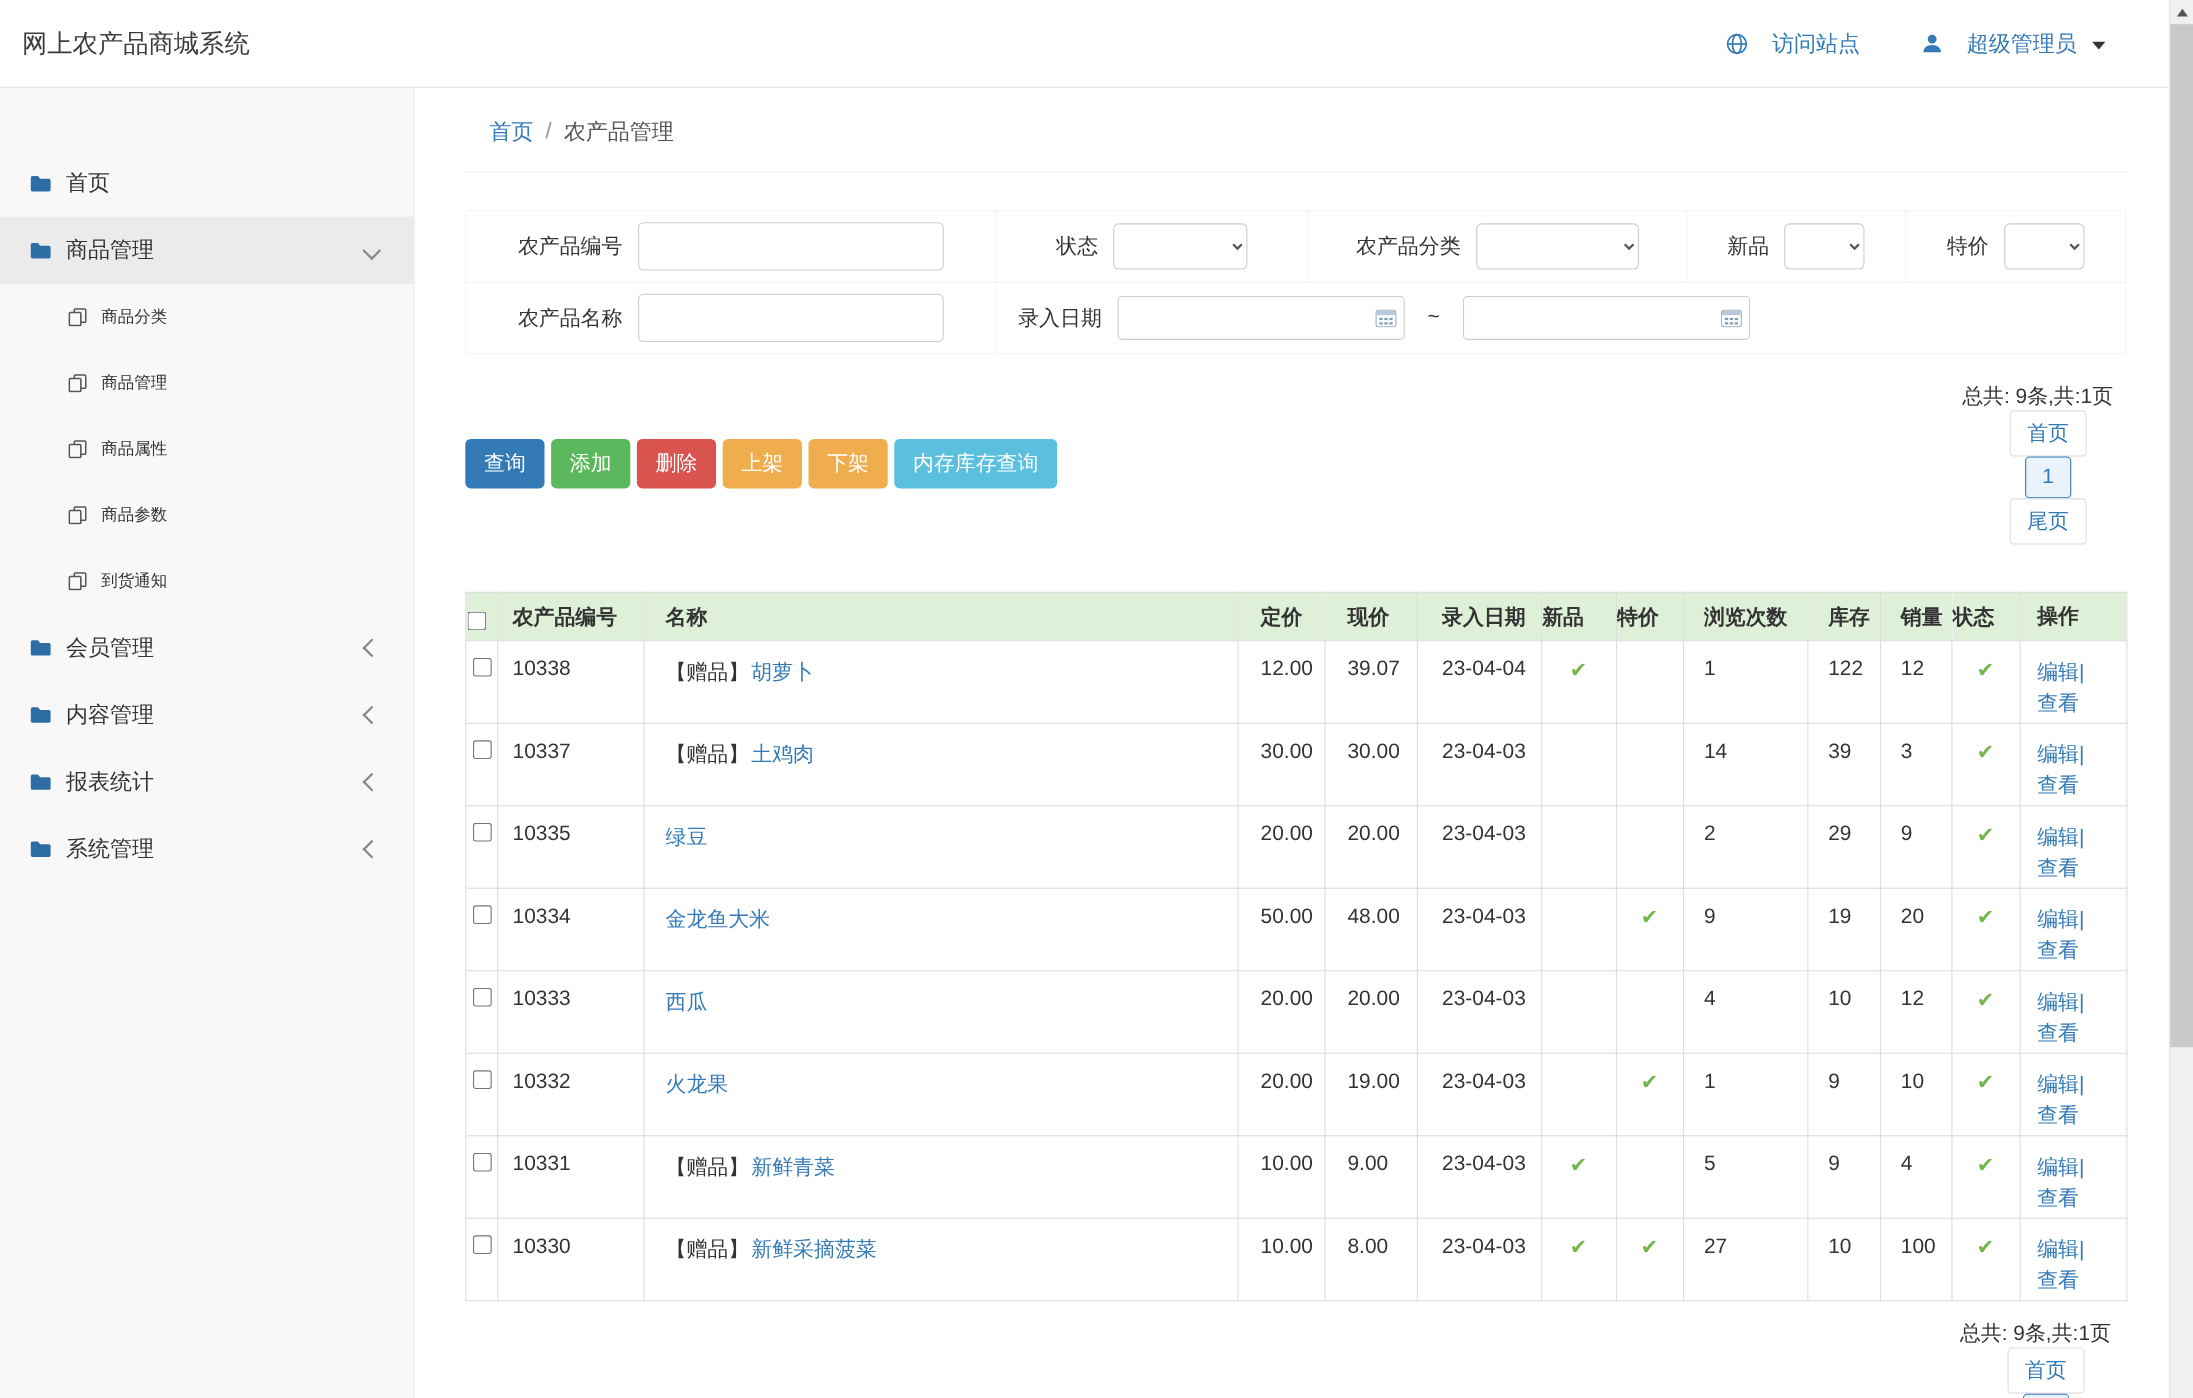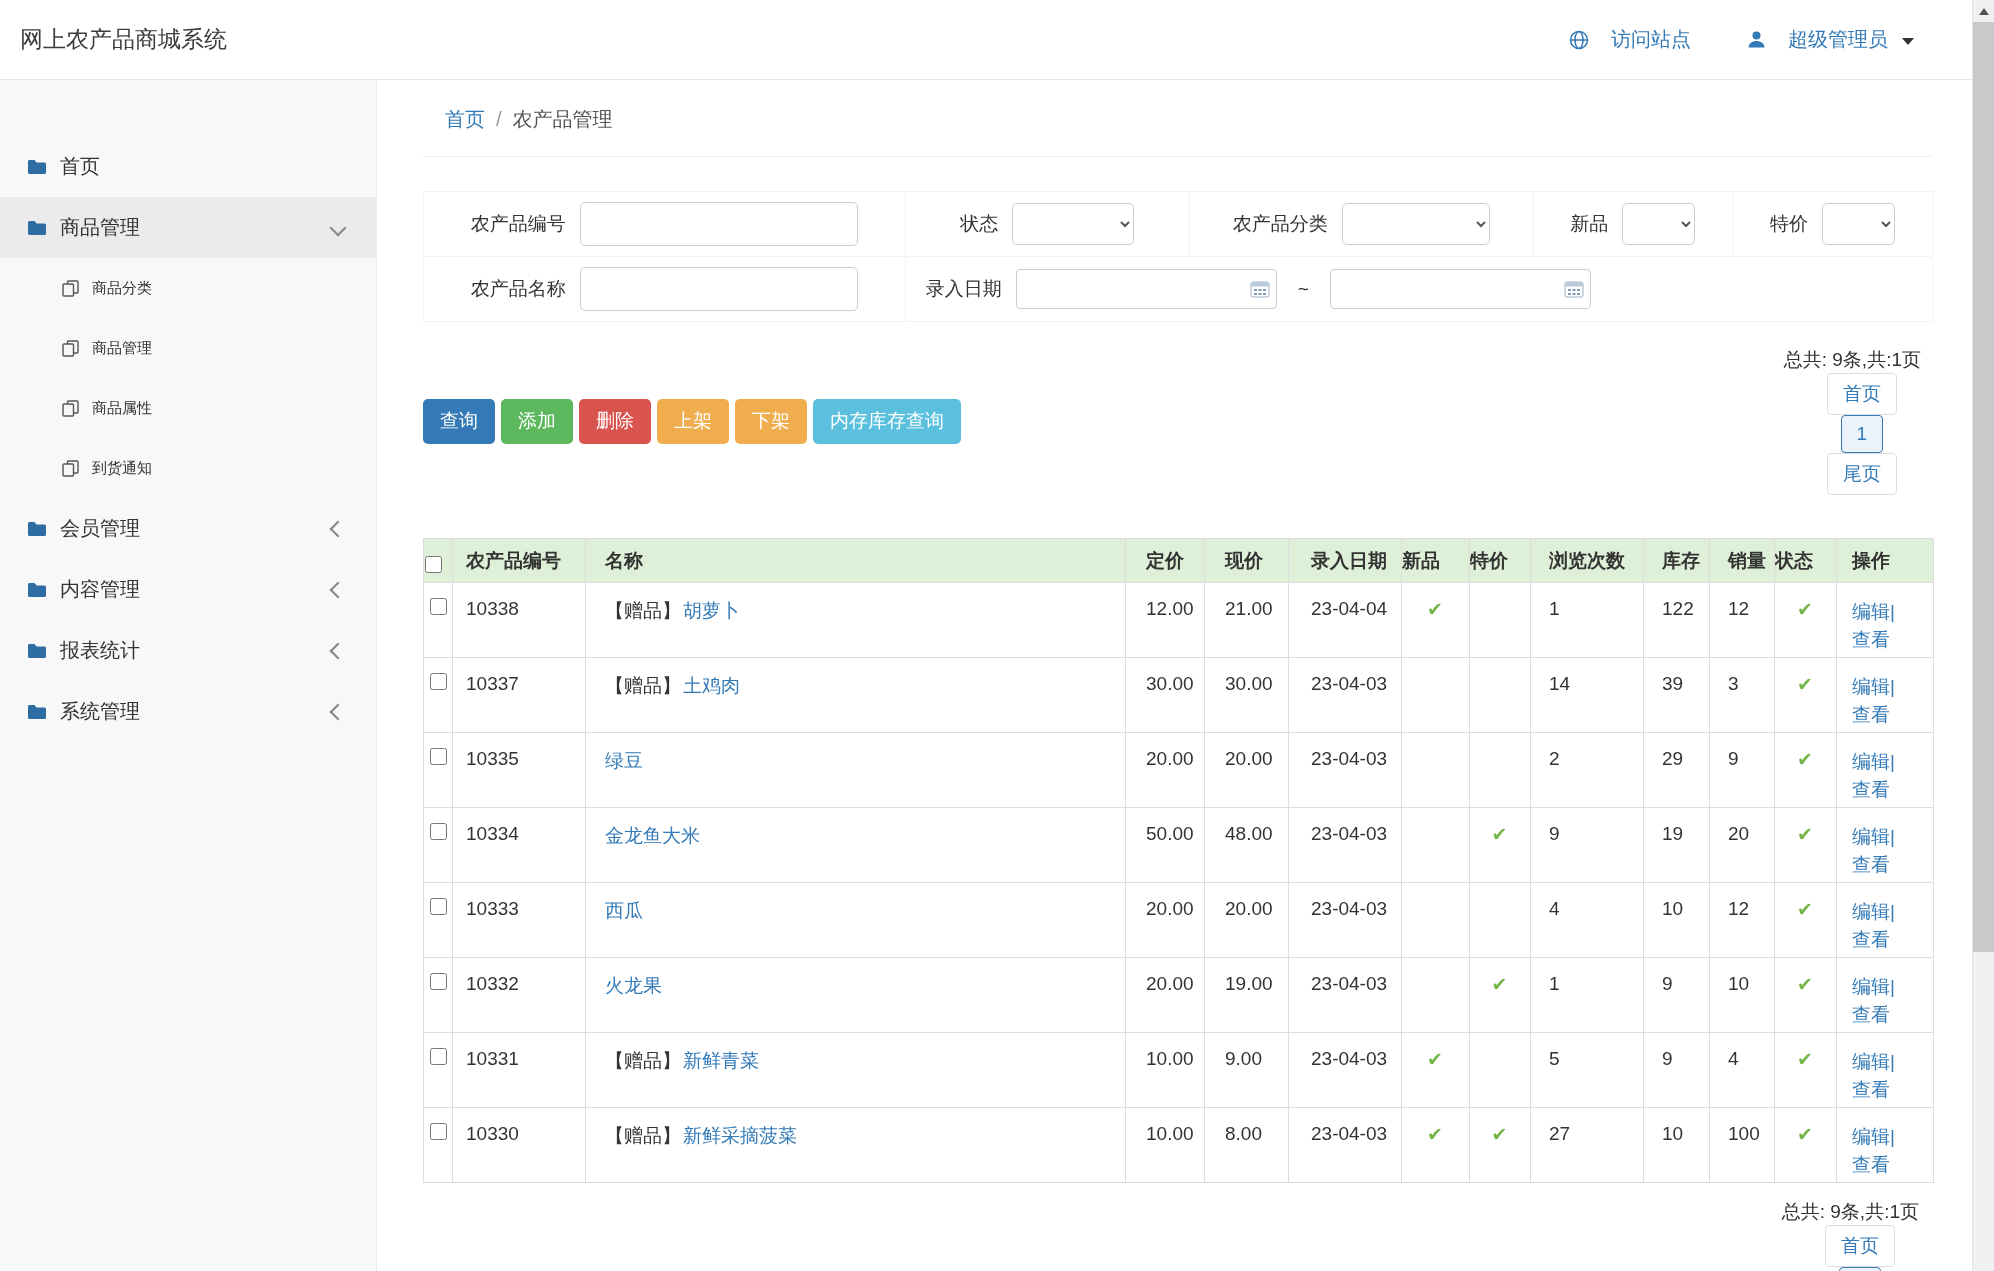--- a/index.html
+++ b/index.html
@@ -159,20 +159,29 @@
     <span>商品管理</span>
   </div>
   <div class="subnav-item">
     <span class="nav-icon">
       <svg width="17" height="17" viewBox="0 0 17 17" fill="none" stroke="#555" stroke-width="1.4">
           <rect x="5.5" y="1" width="10.5" height="12" rx="1"></rect>
           <rect x="1" y="4" width="10.5" height="12" rx="1" fill="#f8f8f8"></rect>
         </svg>
     </span>
     <span>商品属性</span>
+  </div>
+  <div class="subnav-item">
+    <span class="nav-icon">
+      <svg width="17" height="17" viewBox="0 0 17 17" fill="none" stroke="#555" stroke-width="1.4">
+          <rect x="5.5" y="1" width="10.5" height="12" rx="1"></rect>
+          <rect x="1" y="4" width="10.5" height="12" rx="1" fill="#f8f8f8"></rect>
+        </svg>
+    </span>
+    <span>商品参数</span>
   </div>
   <div class="subnav-item">
     <span class="nav-icon">
       <svg width="17" height="17" viewBox="0 0 17 17" fill="none" stroke="#555" stroke-width="1.4">
           <rect x="5.5" y="1" width="10.5" height="12" rx="1"></rect>
           <rect x="1" y="4" width="10.5" height="12" rx="1" fill="#f8f8f8"></rect>
         </svg>
     </span>
     <span>到货通知</span>
   </div>
@@ -354,21 +363,21 @@
         <th class="c-check">状态</th>
         <th class="c-ops">操作</th>
       </tr>
     </thead>
     <tbody>
       <tr>
         <td class="c-cb"><input type="checkbox" style=""></td>
         <td class="c-no">10338</td>
         <td class="c-name"><span class="gift">【赠品】</span><a class="plink">胡萝卜</a></td>
         <td class="c-num">12.00</td>
-        <td class="c-num">21.00</td>
+        <td class="c-num">39.07</td>
         <td class="c-date">23-04-04</td>
         <td class="c-check">✔</td>
         <td class="c-check"></td>
         <td class="c-num2">1</td>
         <td class="c-num2">122</td>
         <td class="c-num2">12</td>
         <td class="c-check">✔</td>
         <td class="c-ops"><a>编辑</a><span class="sep">|</span><br><a>查看</a></td>
       </tr>
       <tr>

